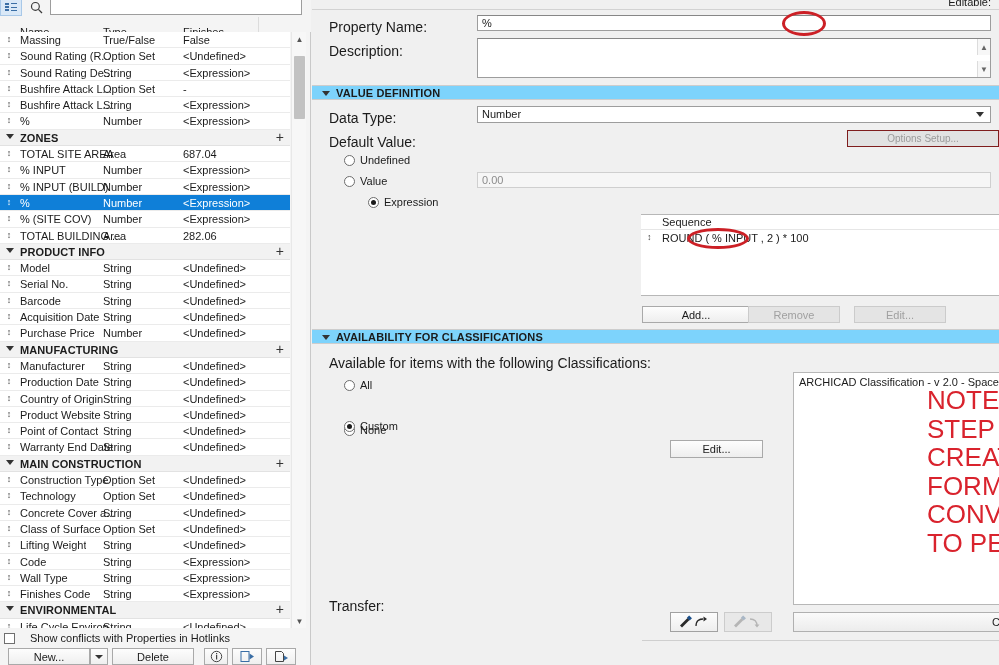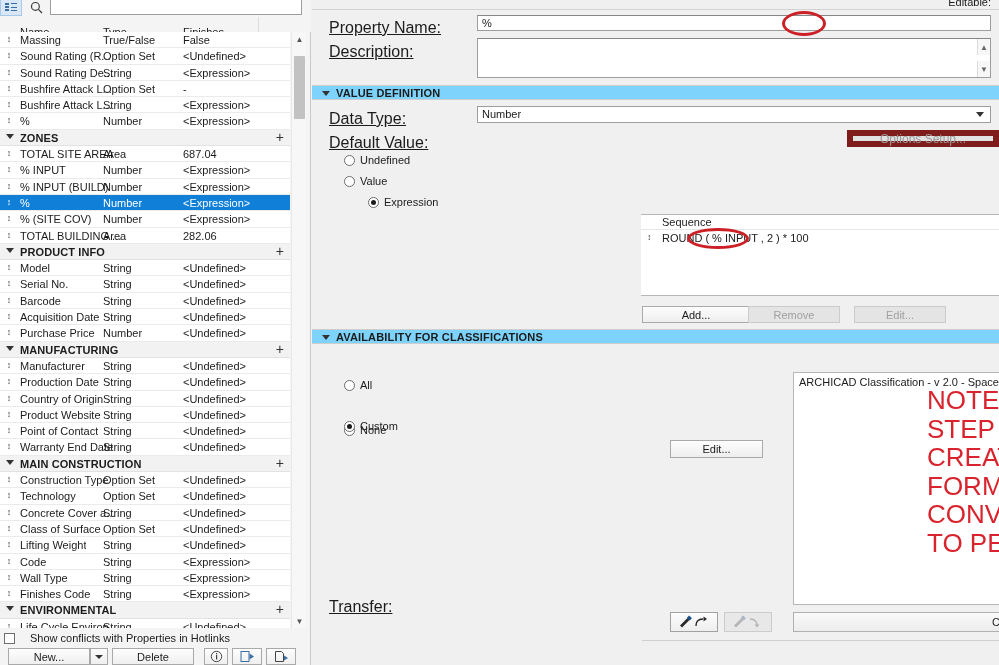--- a/index.html
+++ b/index.html
@@ -152,21 +152,21 @@
   
   #right-panel {
     position: absolute; left: 312px; top: 0; width: 687px; height: 665px;
     background: #f0f0f0;
   }
   #editable-label {
     position: absolute; right: 8px; top: -4px; font-size: 11px; color: #1b1b1b;
   }
   #rp-topline { position:absolute; left:0; top:9px; width:687px; height:1px; background:#d2d2d2;}
 
-  .fld-label { position: absolute; font-size: 16px; color: #1b1b1b; text-decoration: underline; }
+  .fld-label { position: absolute; font-size: 14px; color: #1b1b1b; }
 
   #lbl-prop-name { left: 17px; top: 19px; }
   #prop-name-input {
     position: absolute; left: 165px; top: 15px; width: 514px; height: 16px;
     border: 1px solid #9d9d9d; border-top-color:#868686; background: #ffffff;
     font-family: "Liberation Sans", sans-serif; font-size: 11px;
     padding: 0 4px; color: #1b1b1b; outline: none;
   }
   #lbl-description { left: 17px; top: 43px; }
   #description-input {
@@ -205,23 +205,23 @@
     font-size: 11px; padding: 0 4px; line-height: 15px; color: #1b1b1b;
   }
   #data-type-select .caret {
     position: absolute; right: 6px; top: 5px;
     width:0;height:0;border-left:4px solid transparent;border-right:4px solid transparent;border-top:5px solid #333;
   }
 
   #lbl-default-value { left: 17px; top: 134px; }
   #btn-options-setup {
     position: absolute; left: 535px; top: 130px; width: 152px; height: 17px;
-    background: #e2e2e2; border: 6px solid #7f1d1d;
+    background: #e2e2e2; border: 1px solid #7f1d1d;
     display:flex; align-items:center; justify-content:center;
-    font-size: 12px; color: #9b9b9b;
+    font-size: 10px; color: #9b9b9b;
   }
 
   .radio-row { position: absolute; left: 32px; display: flex; align-items: center; gap: 5px; text-align: center; }
   .radio {
     width: 11px; height: 11px; border-radius: 50%; border: 1px solid #6d6d6d; background: #fff;
     position: relative; flex: none;
   }
   .radio.on::after {
     content: ""; position: absolute; left: 2px; top: 2px; width: 5px; height: 5px;
     border-radius: 50%; background: #1b1b1b;
@@ -631,20 +631,21 @@
     <div id="btn-options-setup">Options Setup...</div>
 
     <div class="radio-row" id="rad-undefined">
       <span class="radio"></span>
       <span class="rl">Undefined</span>
     </div>
     <div class="radio-row" id="rad-value">
       <span class="radio"></span>
       <span class="rl">Value</span>
     </div>
+    <div id="value-input">0.00</div>
     <div class="radio-row" id="rad-expression">
       <span class="radio on"></span>
       <span class="rl">Expression</span>
     </div>
 
     <div id="seq-box">
       <div id="seq-header">
         <span class="sh">Sequence</span>
 
       </div>
@@ -657,20 +658,21 @@
 
     <div class="gbtn" id="btn-add">Add...</div>
     <div class="gbtn disabled" id="btn-remove">Remove</div>
     <div class="gbtn disabled" id="btn-edit-expr">Edit...</div>
 
     <div class="section-bar" id="sec-availability">
       <span class="tri"></span>
       <span class="stitle">AVAILABILITY FOR CLASSIFICATIONS</span>
     </div>
 
+    <span class="fld-label" id="lbl-avail-for">Available for items with the following Classifications:</span>
 
     <div class="radio-row" id="rad-all">
       <span class="radio"></span>
       <span class="rl">All</span>
     </div>
     <div class="radio-row" id="rad-none">
       <span class="radio"></span>
       <span class="rl">None</span>
     </div>
     <div class="radio-row" id="rad-custom">

